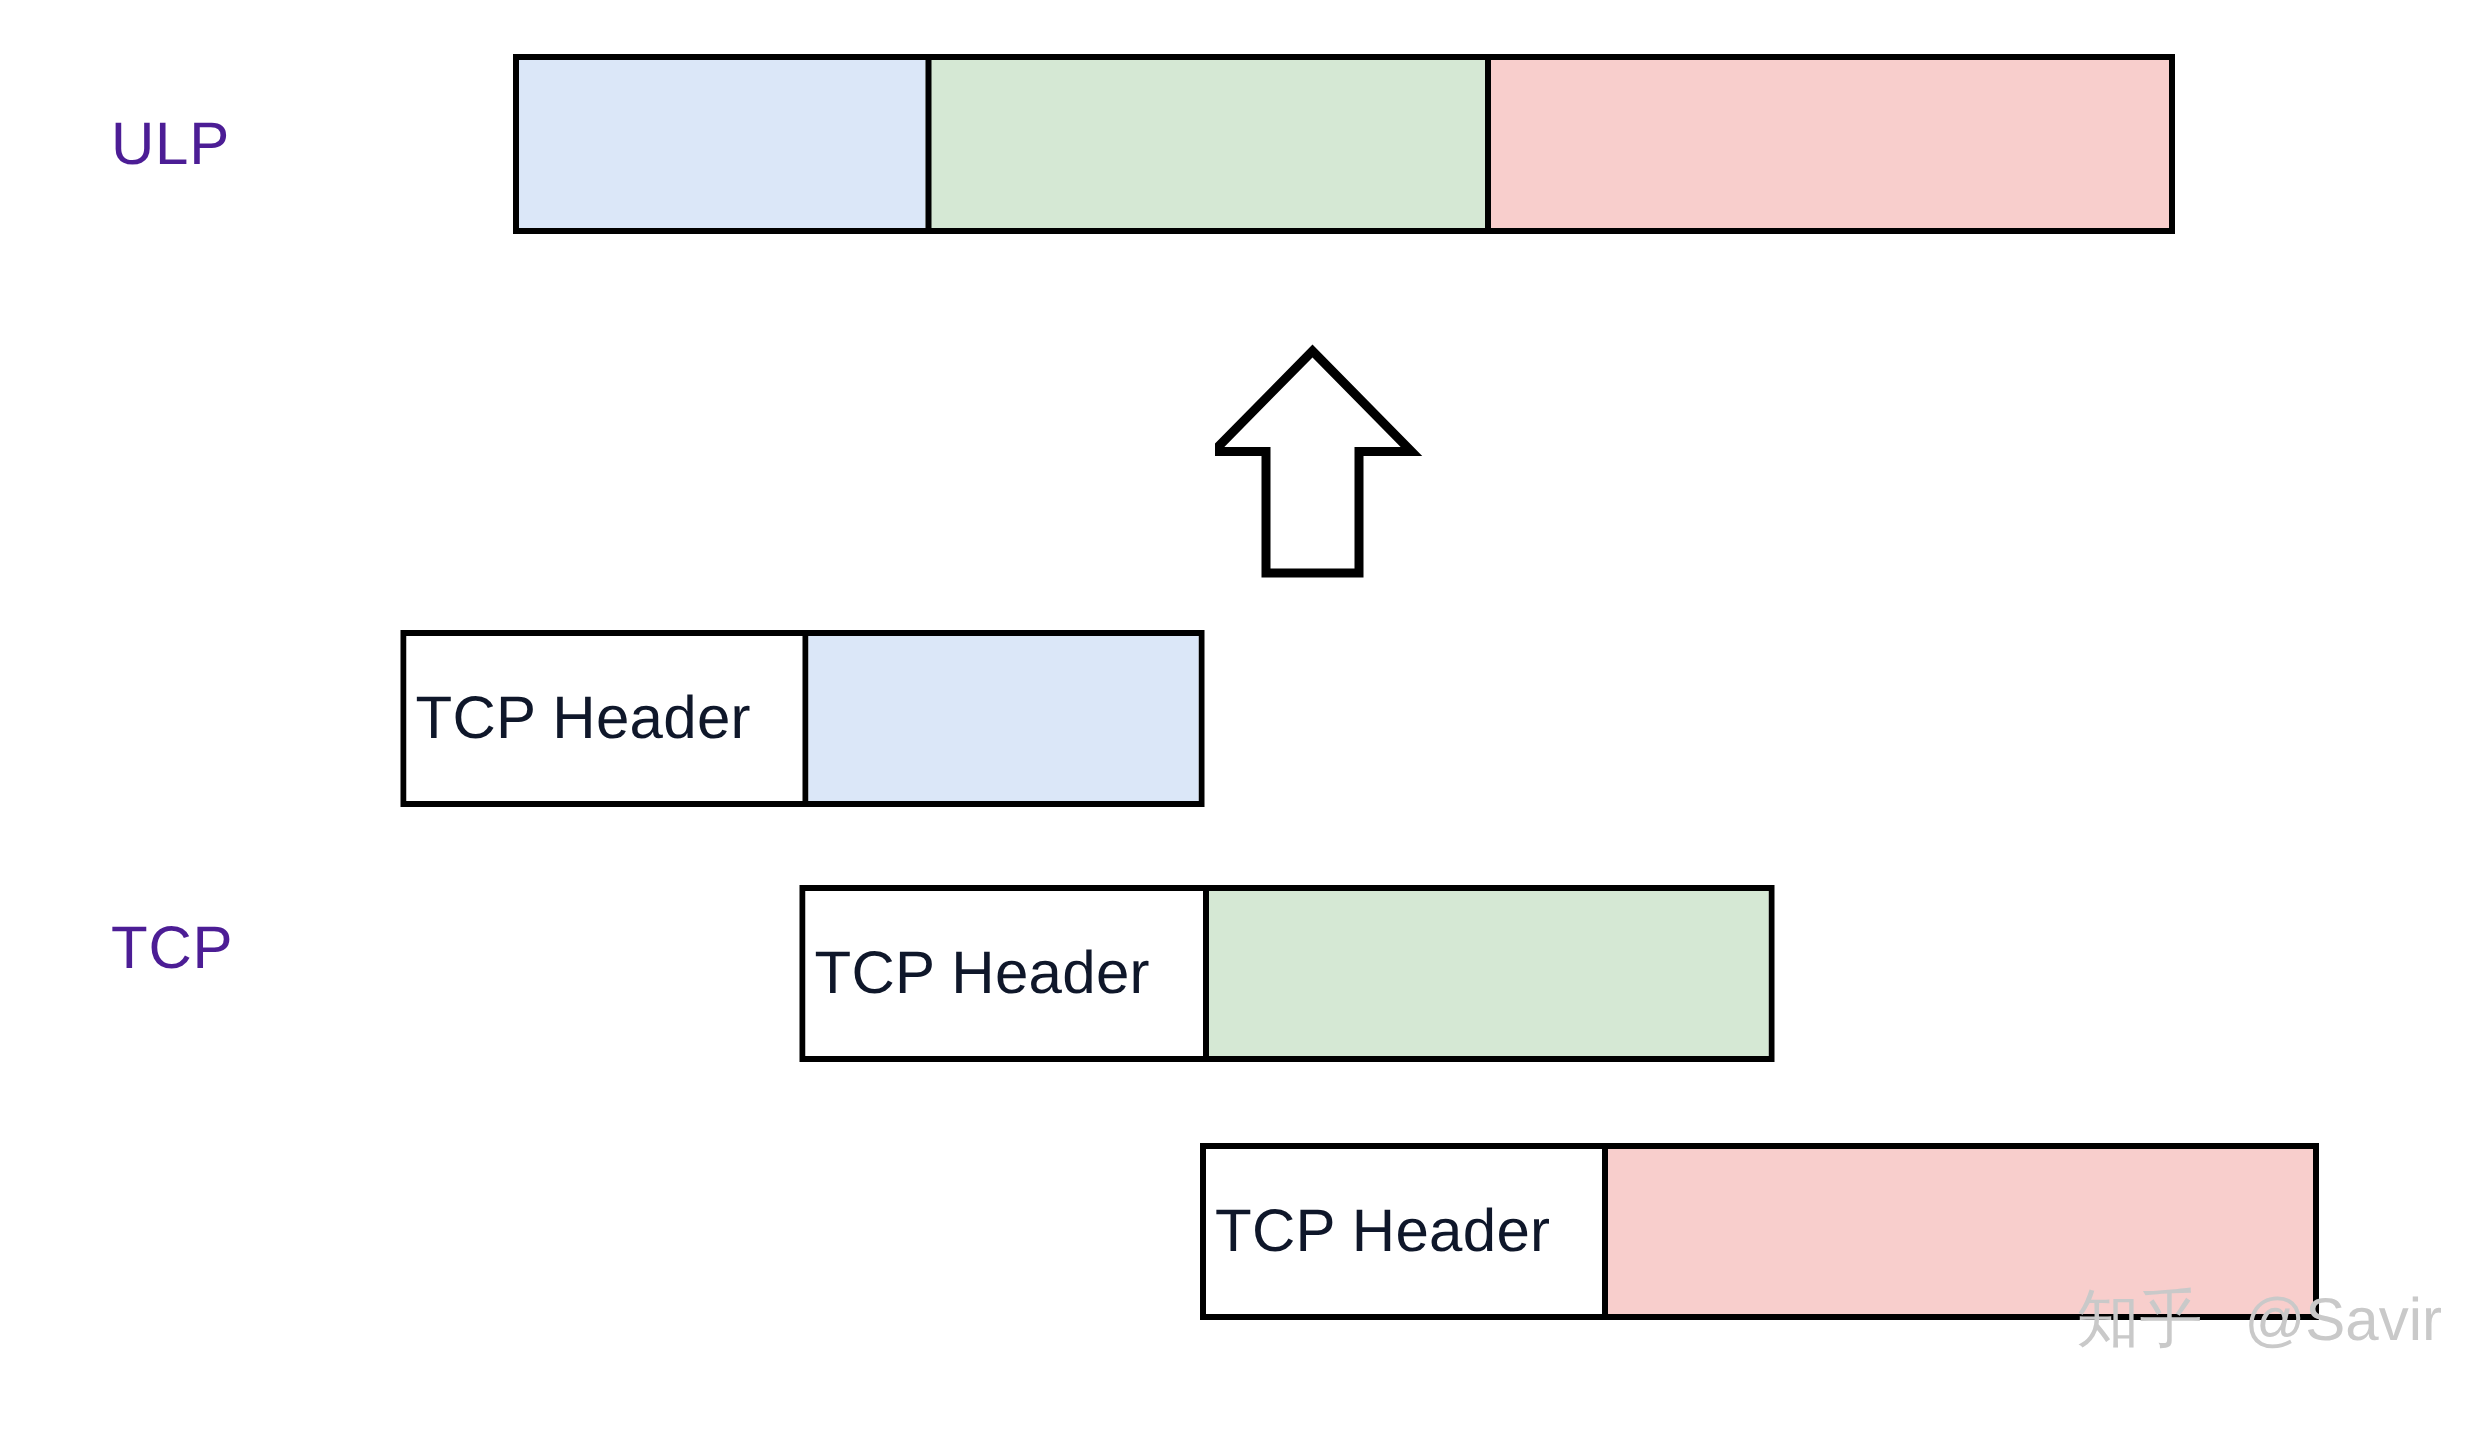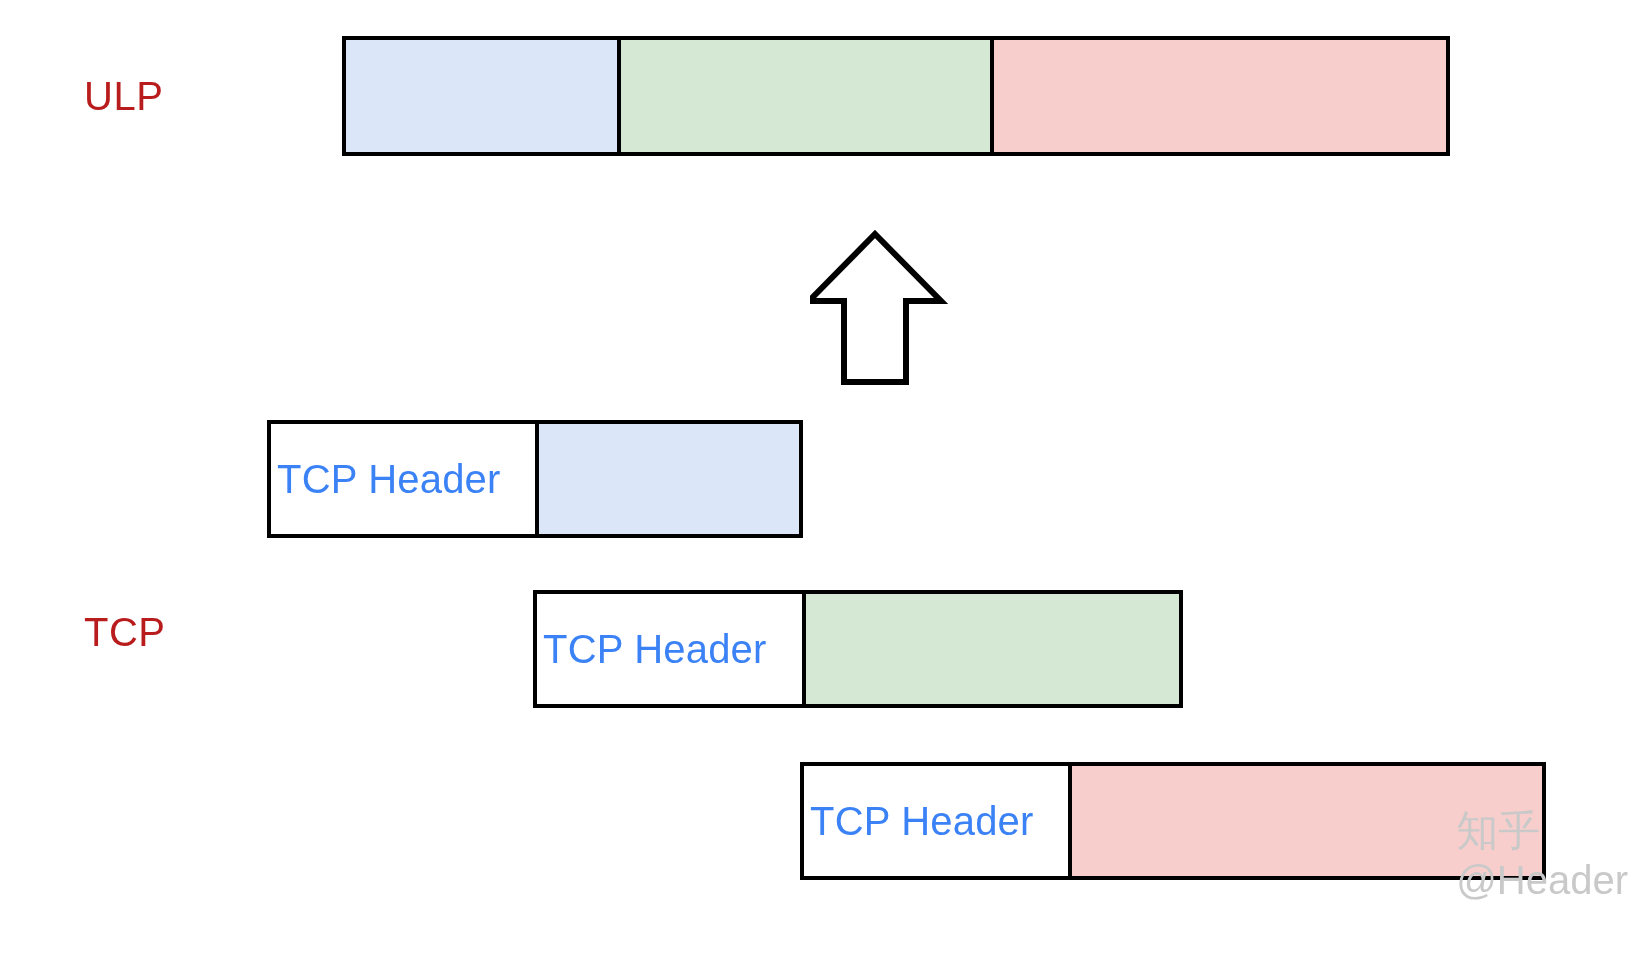--- a/index.html
+++ b/index.html
@@ -17,24 +17,23 @@
     height: 968px;
     background: #ffffff;
     overflow: hidden;
   }
 
   
   .row-label {
     position: absolute;
     font-size: 40px;
     line-height: 1;
-    color: #b91c1c;
+    color: #4c1d95;
     letter-spacing: 0.5px;
     white-space: nowrap;
-    margin-left: 10px;
   }
   #label-ulp { left: 74px; top: 76px; }
   #label-tcp { left: 74px; top: 612px; }
 
   
   #ulp-bar {
     position: absolute;
     left: 342px;
     top: 36px;
     width: 1108px;
@@ -72,21 +71,21 @@
     align-items: stretch;
   }
   .seg-box .hdr {
     box-sizing: border-box;
     display: flex;
     align-items: center;
     justify-content: flex-start;
     background: #ffffff;
     border-right: 4px solid #000000;
     font-size: 40px;
-    color: #3b82f6;
+    color: #0f172a;
     white-space: nowrap;
     padding-left: 6px;
     letter-spacing: 0.2px;
   }
   .seg-box .payload {
     flex: 1 1 auto;
   }
 
   #seg-box-1 { left: 267px; top: 420px; width: 536px; height: 118px; }
   #seg-box-1 .hdr { width: 268px; }
@@ -100,27 +99,26 @@
   #seg-box-3 .hdr { width: 268px; }
   #seg-box-3 .payload { background: #f8cecc; }
 
   
   #watermark {
     position: absolute;
     right: 20px;
     bottom: 68px;
     display: flex;
     align-items: baseline;
-    gap: 8px;
+    gap: 28px;
     color: #c9c9c9;
     font-size: 40px;
     line-height: 1;
     white-space: nowrap;
     user-select: none;
-    flex-direction: column;
   }
   #watermark .wm-logo { font-size: 42px; }
   #watermark .wm-handle { font-size: 40px; }
 </style>
 </head>
 <body>
 
 <div id="canvas">
 
   <div class="row-label" id="label-ulp">ULP</div>
@@ -147,16 +145,16 @@
     <div class="payload"></div>
   </div>
 
   <div class="seg-box" id="seg-box-3">
     <div class="hdr">TCP Header</div>
     <div class="payload"></div>
   </div>
 
   <div id="watermark">
     <span class="wm-logo">知乎</span>
-    <span class="wm-handle">@Header</span>
+    <span class="wm-handle">@Savir</span>
   </div>
 
 </div>
 
 </body></html>

